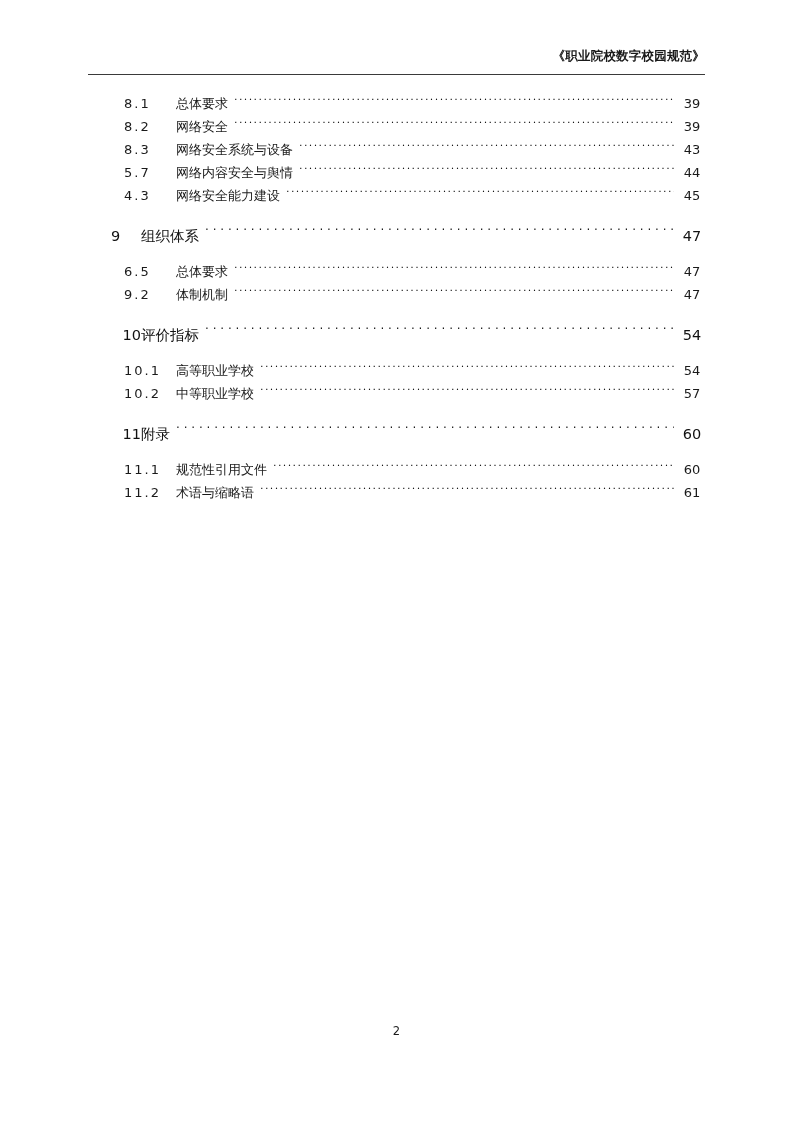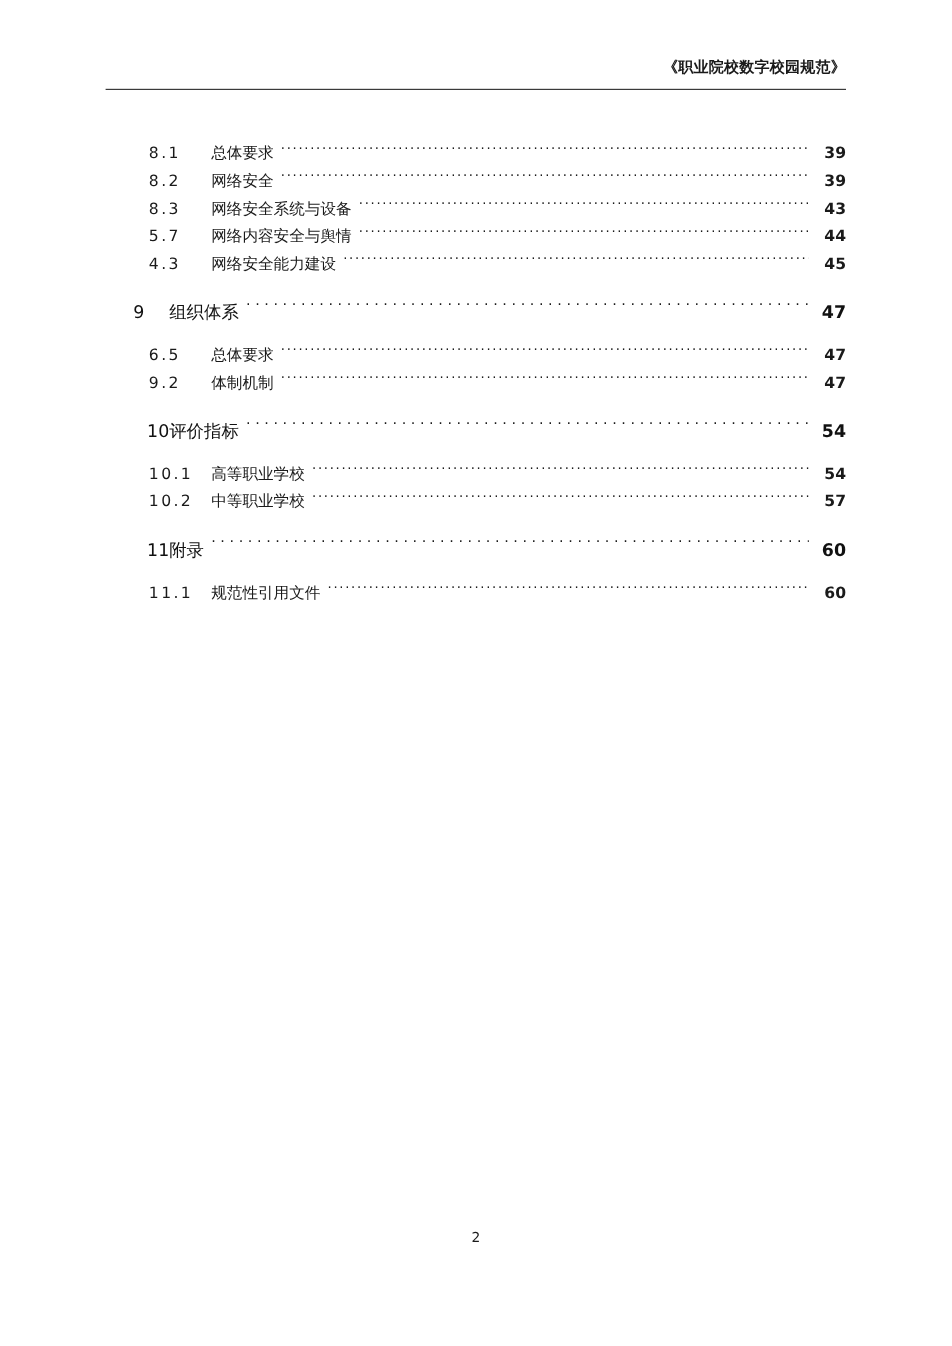--- a/index.html
+++ b/index.html
@@ -38,21 +38,20 @@
     left: 88px;
     width: 617px;
     height: 0;
     border-top: 1px solid #3a3a3a;
   }
   .toc {
     position: absolute;
     top: 92px;
     left: 88px;
     width: 617px;
-    margin-top: 25px;
   }
   .toc-row {
     display: flex;
     align-items: baseline;
     width: 100%;
     font-size: 13px;
     line-height: 23px;
     color: #1a1a1a;
     white-space: nowrap;
   }
@@ -104,23 +103,22 @@
     letter-spacing: 0px;
   }
   .level2 .leader::after {
     content: "..............................................................................................................................................................................................";
     letter-spacing: 1.4px;
     font-size: 11px;
   }
   .pageno {
     flex: 0 0 auto;
     width: 26px;
-    text-align: right;
+    text-align: center;
     padding-left: 3px;
-    font-weight: bold;
   }
   .spacer-sm { height: 9px; }
   .spacer-md { height: 14px; }
   .footer {
     position: absolute;
     bottom: 84px;
     left: 0;
     width: 793px;
     text-align: center;
     font-size: 11.5px;
@@ -236,20 +234,26 @@
 
     <div class="spacer-sm"></div>
 
     <div class="toc-row level2">
       <span class="num">11.1</span>
       <span class="title">规范性引用文件</span>
       <span class="leader"></span>
       <span class="pageno">60</span>
     </div>
 
+    <div class="toc-row level2">
+      <span class="num">11.2</span>
+      <span class="title">术语与缩略语</span>
+      <span class="leader"></span>
+      <span class="pageno">61</span>
+    </div>
 
   </div>
 
   <div class="footer">
     <span>2</span>
   </div>
 
 </div>
 
 </body></html>

